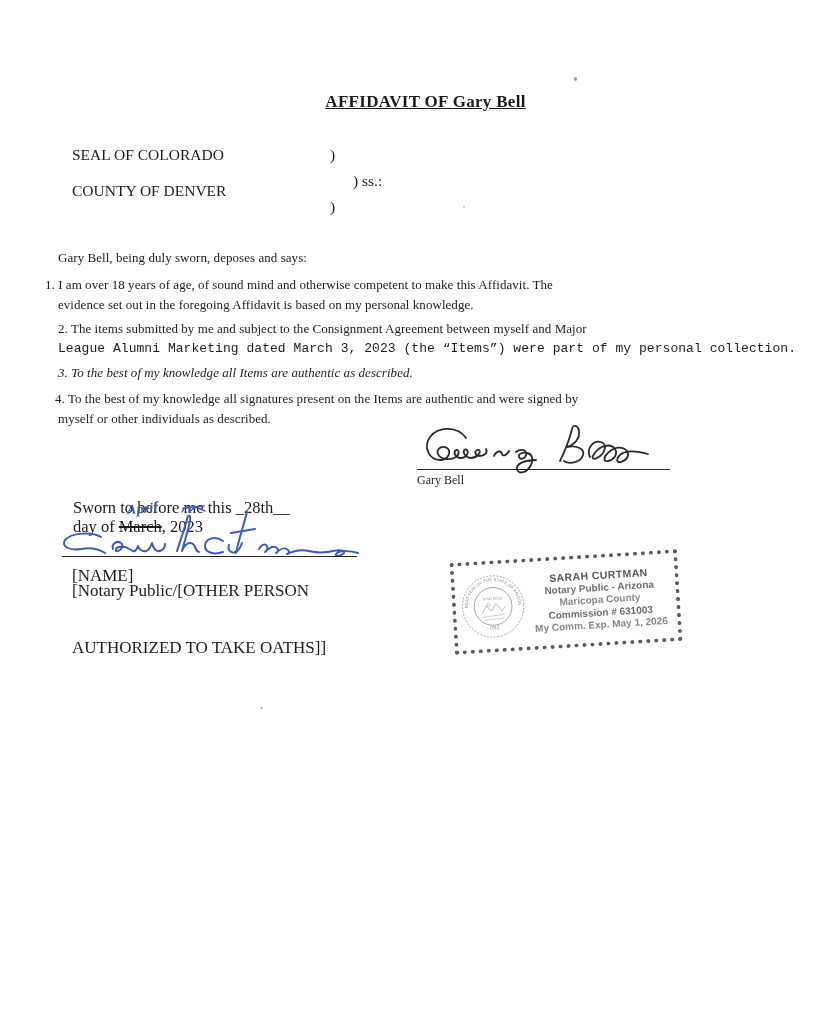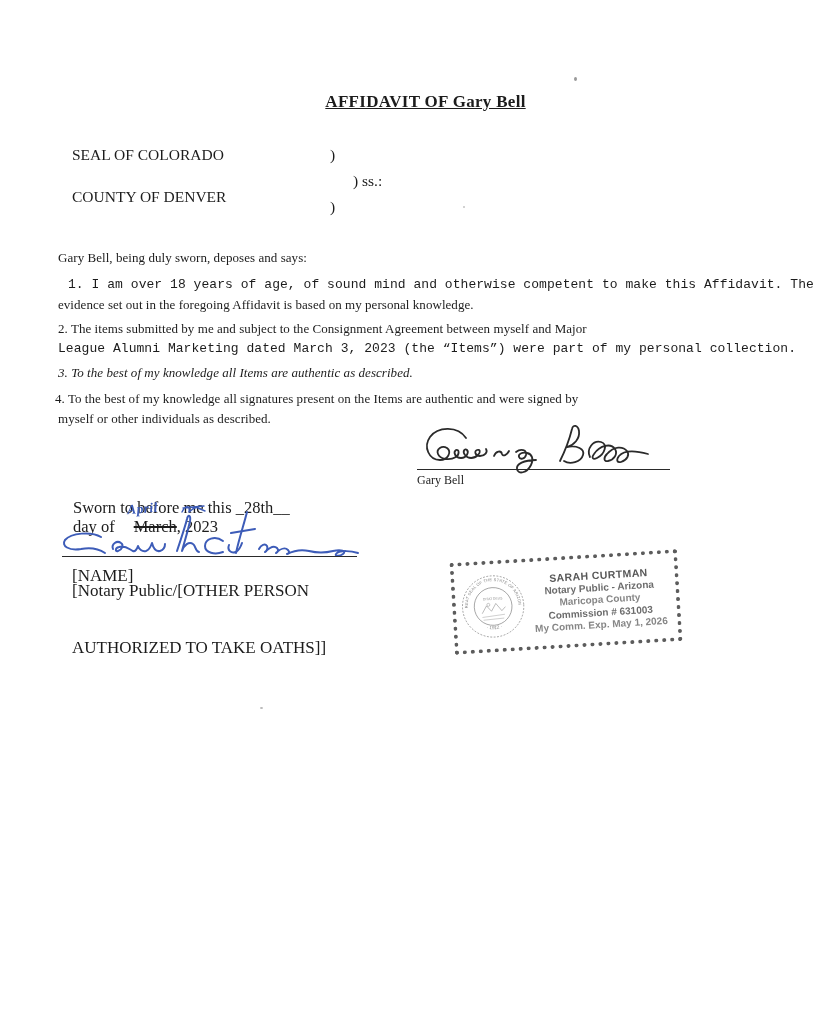--- a/index.html
+++ b/index.html
@@ -11,21 +11,21 @@
   .doc-title{
     top:92px;left:0;width:813px;text-align:center;
     font-size:17px;font-weight:bold;text-decoration:underline;
     letter-spacing:.3px;transform:translateX(19px);
   }
   .venue{font-size:15.5px;}
   .body-line{font-size:13px;line-height:20px;white-space:nowrap;letter-spacing:.05px;}
   .sig-line{border-top:1.6px solid #2a2a2a;height:0;}
   .printed-name{font-size:12px;font-family:Liberation Serif, serif;}
   .jurat-text{font-size:16.5px;white-space:nowrap;}
-  .struck{text-decoration:line-through;text-decoration-thickness:1.5px;margin-left:19px;}
+  .struck{text-decoration:line-through;text-decoration-thickness:1.5px;margin-left:4px;}
   .month-correct{
     color:#3d5cb8;font-size:13.5px;font-style:italic;font-weight:bold;
     transform:rotate(-5deg);letter-spacing:.5px;
   }
   .cap-text{font-size:17px;line-height:21px;white-space:nowrap;}
   .sig-svg path{fill:none;stroke-linecap:round;stroke-linejoin:round;}
   .stamp{
     top:556px;left:452px;width:212px;height:80px;
     transform:rotate(-3.5deg);border:4px dotted #4f4f4f;border-radius:3px;
     display:flex;align-items:center;gap:2px;padding:2px 4px;opacity:.92;
@@ -40,26 +40,26 @@
   .speck{background:#9a9a9a;border-radius:50%;}
 </style>
 </head>
 <body>
 
 <div class="abs doc-title">AFFIDAVIT OF Gary Bell</div>
 
 <div class="abs venue" style="top:146px;left:72px;">SEAL OF COLORADO</div>
 <div class="abs venue" style="top:146px;left:330px;">)</div>
 <div class="abs venue" style="top:172px;left:312px;margin-left:41px;">) ss.:</div>
-<div class="abs venue" style="top:188px;left:72px;">COUNTY OF DENVER</div>
+<div class="abs venue" style="top:182px;left:72px;">COUNTY OF DENVER</div>
 <div class="abs venue" style="top:198px;left:330px;">)</div>
 
 <div class="abs body-line" style="top:248px;left:58px;">Gary Bell, being duly sworn, deposes and says:</div>
 
-<div class="abs body-line" style="top:275px;left:68px;font-family:Liberation Mono, monospace;">1. I am over 18 years of age, of sound mind and otherwise competent to make this Affidavit. The</div>
+<div class="abs body-line" style="top:275px;left:45px;">1. I am over 18 years of age, of sound mind and otherwise competent to make this Affidavit. The</div>
 <div class="abs body-line" style="top:295px;left:58px;">evidence set out in the foregoing Affidavit is based on my personal knowledge.</div>
 
 <div class="abs body-line" style="top:319px;left:58px;">2. The items submitted by me and subject to the Consignment Agreement between myself and Major</div>
 <div class="abs body-line" style="top:339px;left:58px;font-family:Liberation Mono, monospace;">League Alumni Marketing dated March 3, 2023 (the “Items”) were part of my personal collection.</div>
 
 <div class="abs body-line" style="top:363px;left:58px;font-style:italic;">3. To the best of my knowledge all Items are authentic as described.</div>
 
 <div class="abs body-line" style="top:389px;left:55px;">4. To the best of my knowledge all signatures present on the Items are authentic and were signed by</div>
 <div class="abs body-line" style="top:409px;left:58px;">myself or other individuals as described.</div>
 

